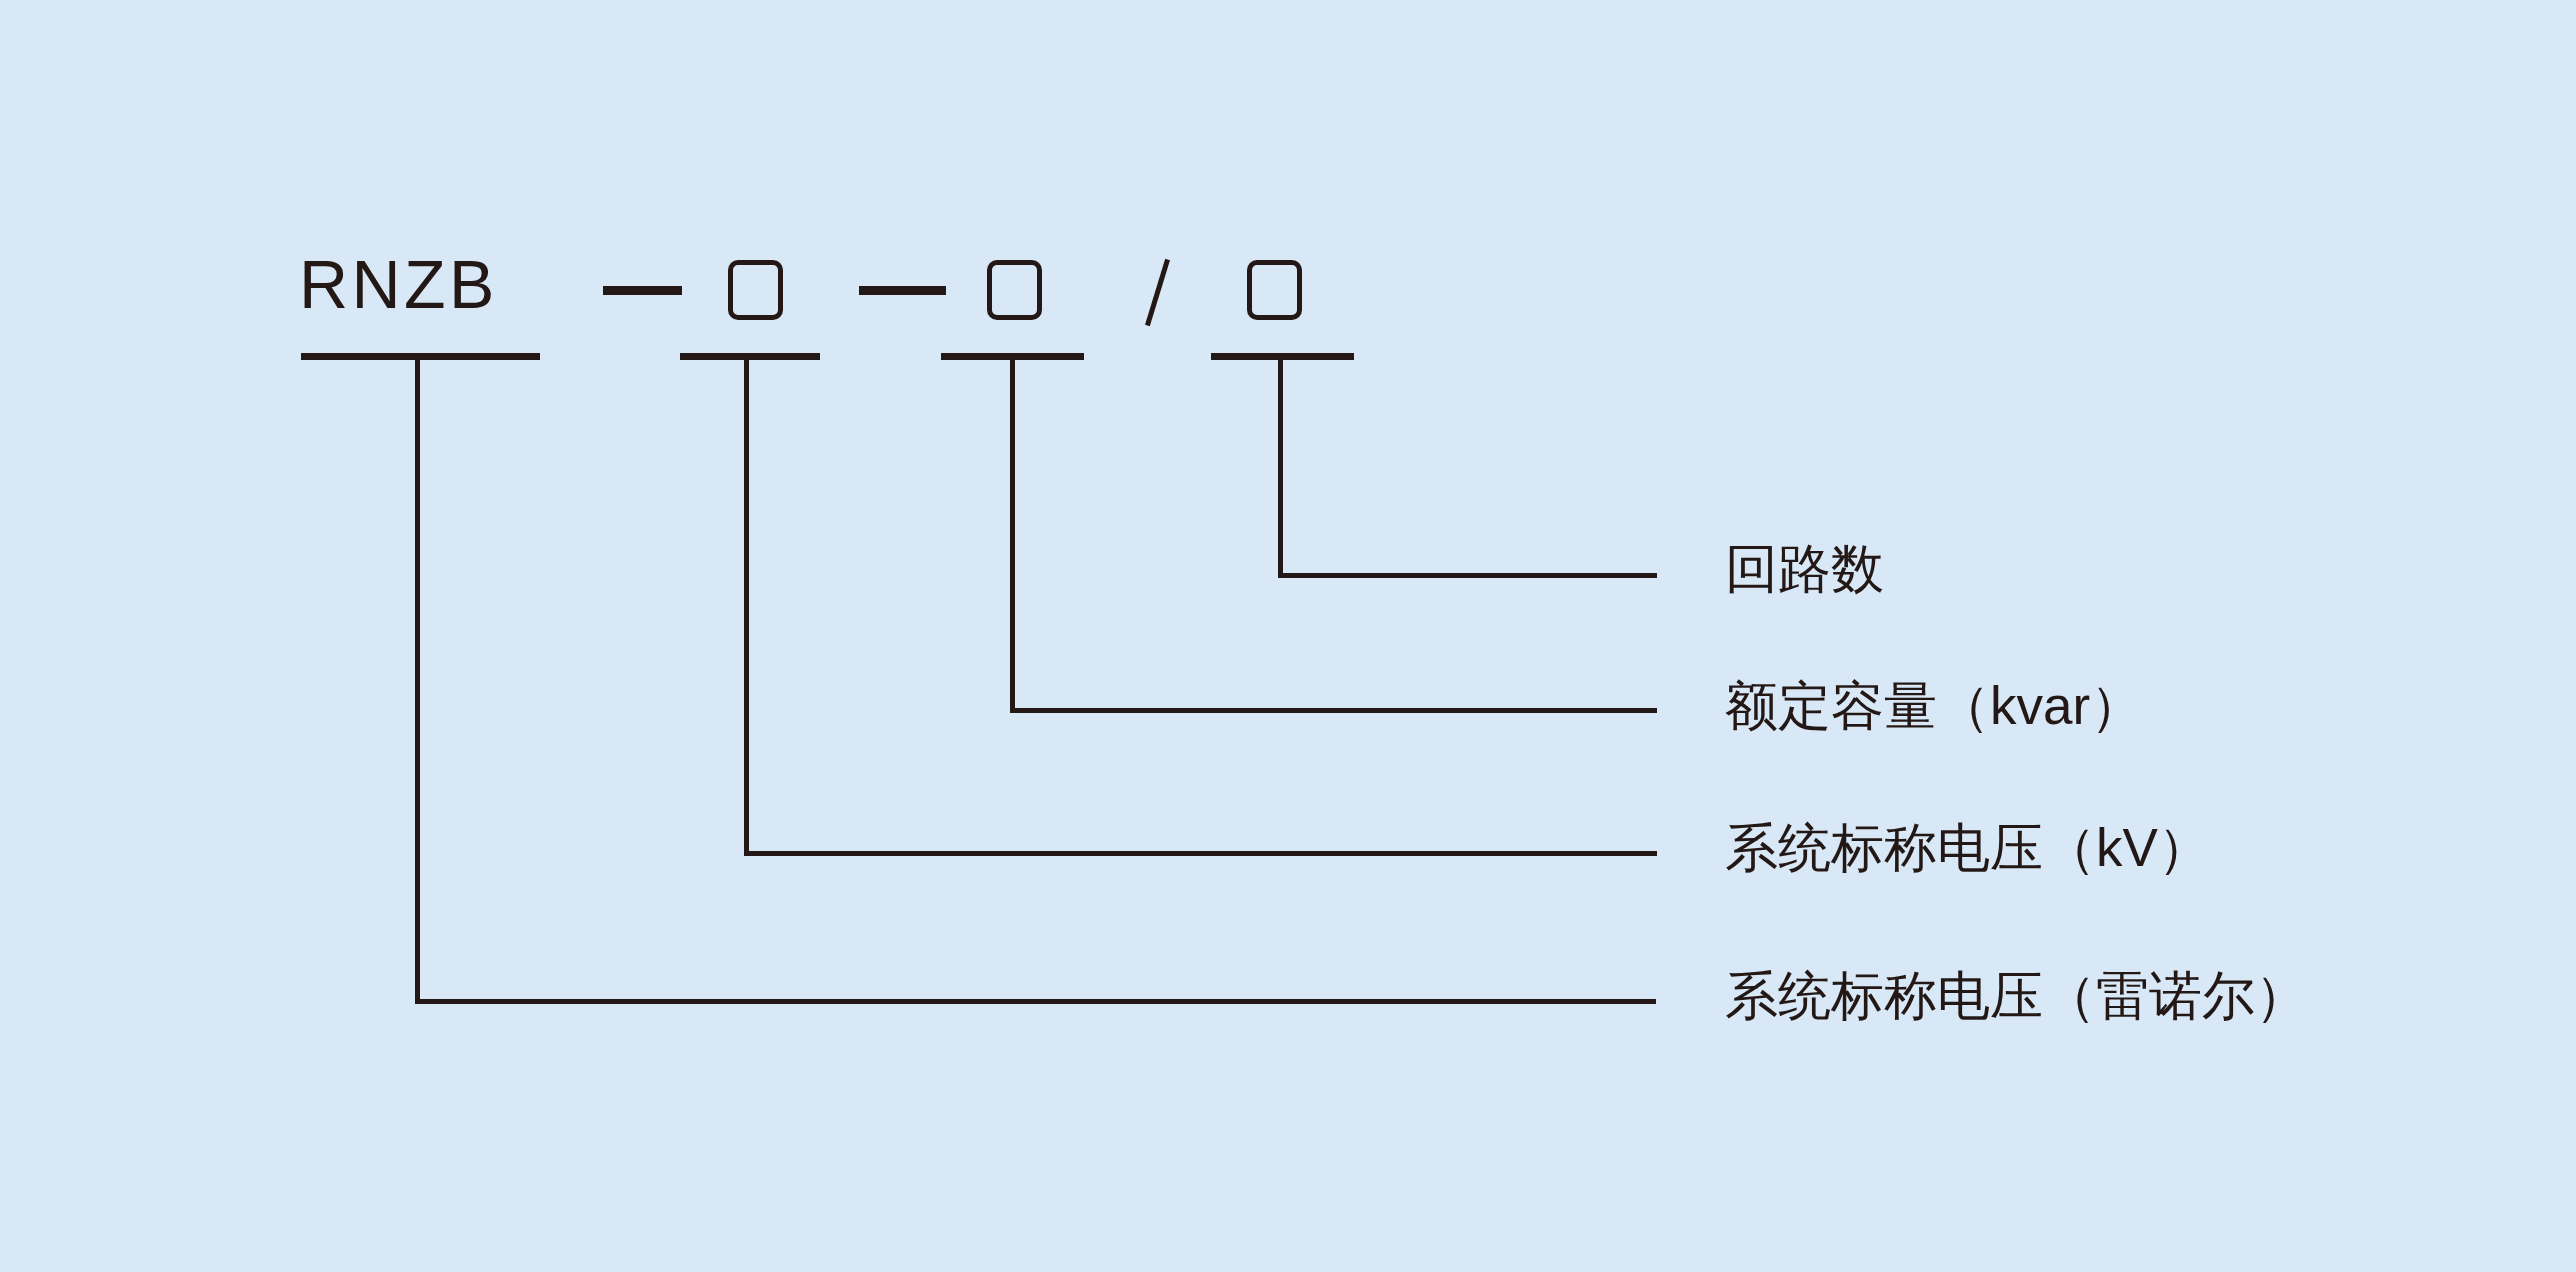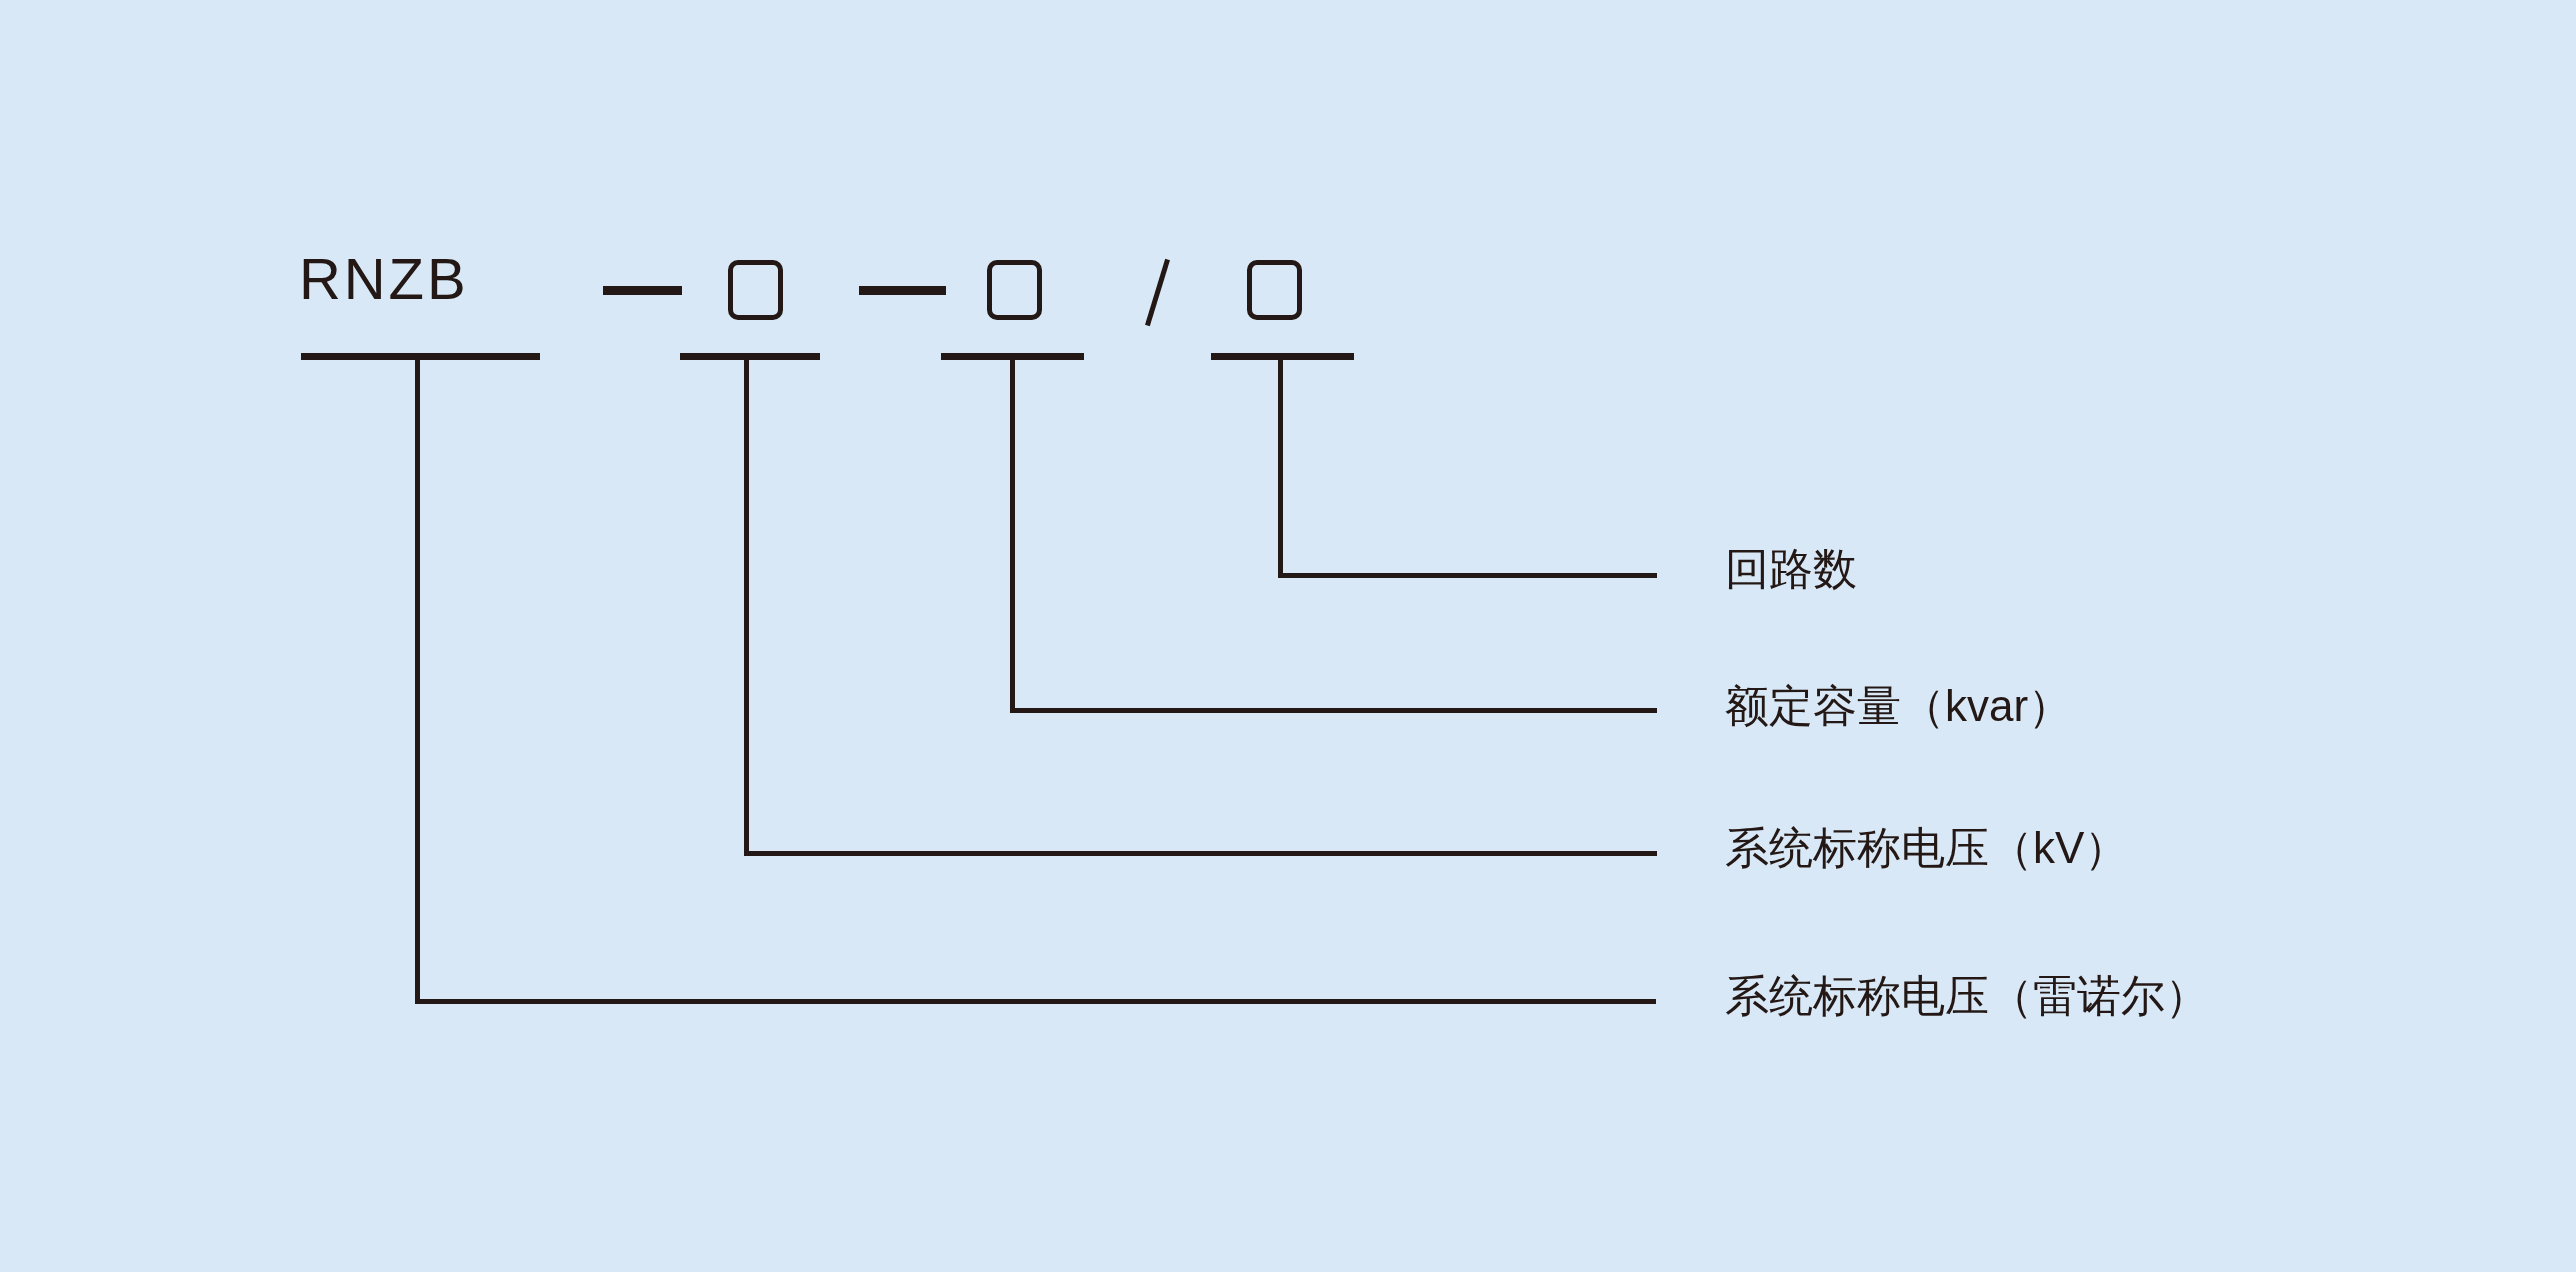--- a/index.html
+++ b/index.html
@@ -16,21 +16,21 @@
     height: 1273px;
     background: #d8e8f6;
     font-family: "Liberation Sans", sans-serif;
     color: #231815;
   }
   
   .code-prefix {
     position: absolute;
     left: 299px;
     top: 250px;
-    font-size: 58px;
+    font-size: 68px;
     line-height: 1;
     font-weight: normal;
     letter-spacing: 0.05em;
     color: #231815;
     white-space: nowrap;
   }
   .dash {
     position: absolute;
     top: 286px;
     height: 9px;
@@ -81,21 +81,21 @@
     background: transparent;
   }
   .c1 { left: 415px;  width: 1241px; height: 648px; }
   .c2 { left: 744px;  width: 913px; height: 500px; }
   .c3 { left: 1010px; width: 647px;  height: 357px; }
   .c4 { left: 1278px; width: 379px;  height: 222px; }
   
   .legend-label {
     position: absolute;
     left: 1725px;
-    font-size: 44px;
+    font-size: 53px;
     line-height: 53px;
     color: #231815;
     white-space: nowrap;
   }
   .l-circuits { top: 542px; }
   .l-capacity { top: 679px; }
   .l-voltage  { top: 821px; }
   .l-company  { top: 969px; }
 </style>
 </head>

